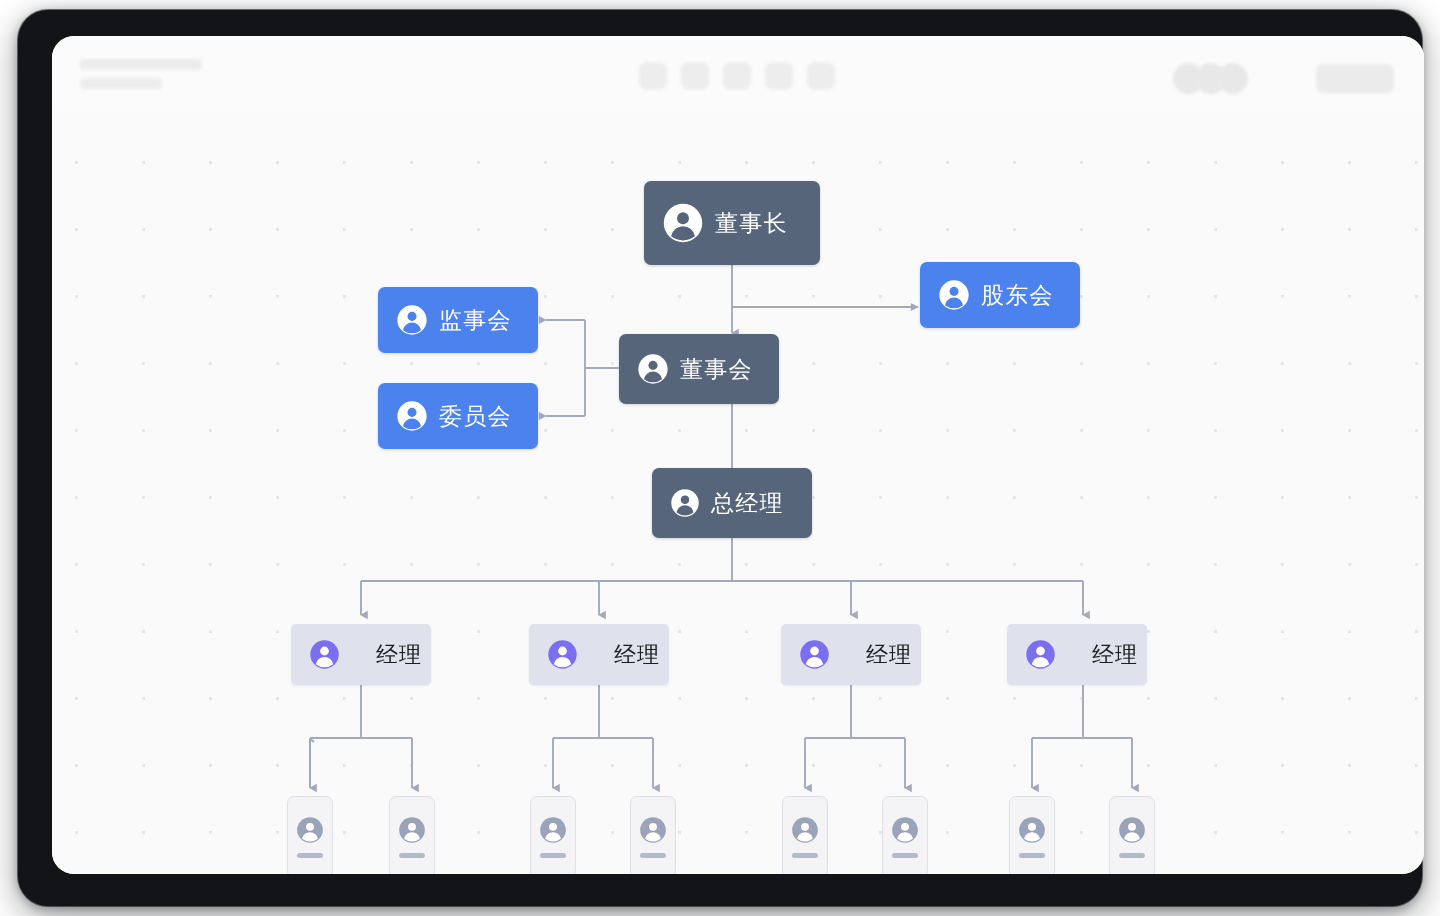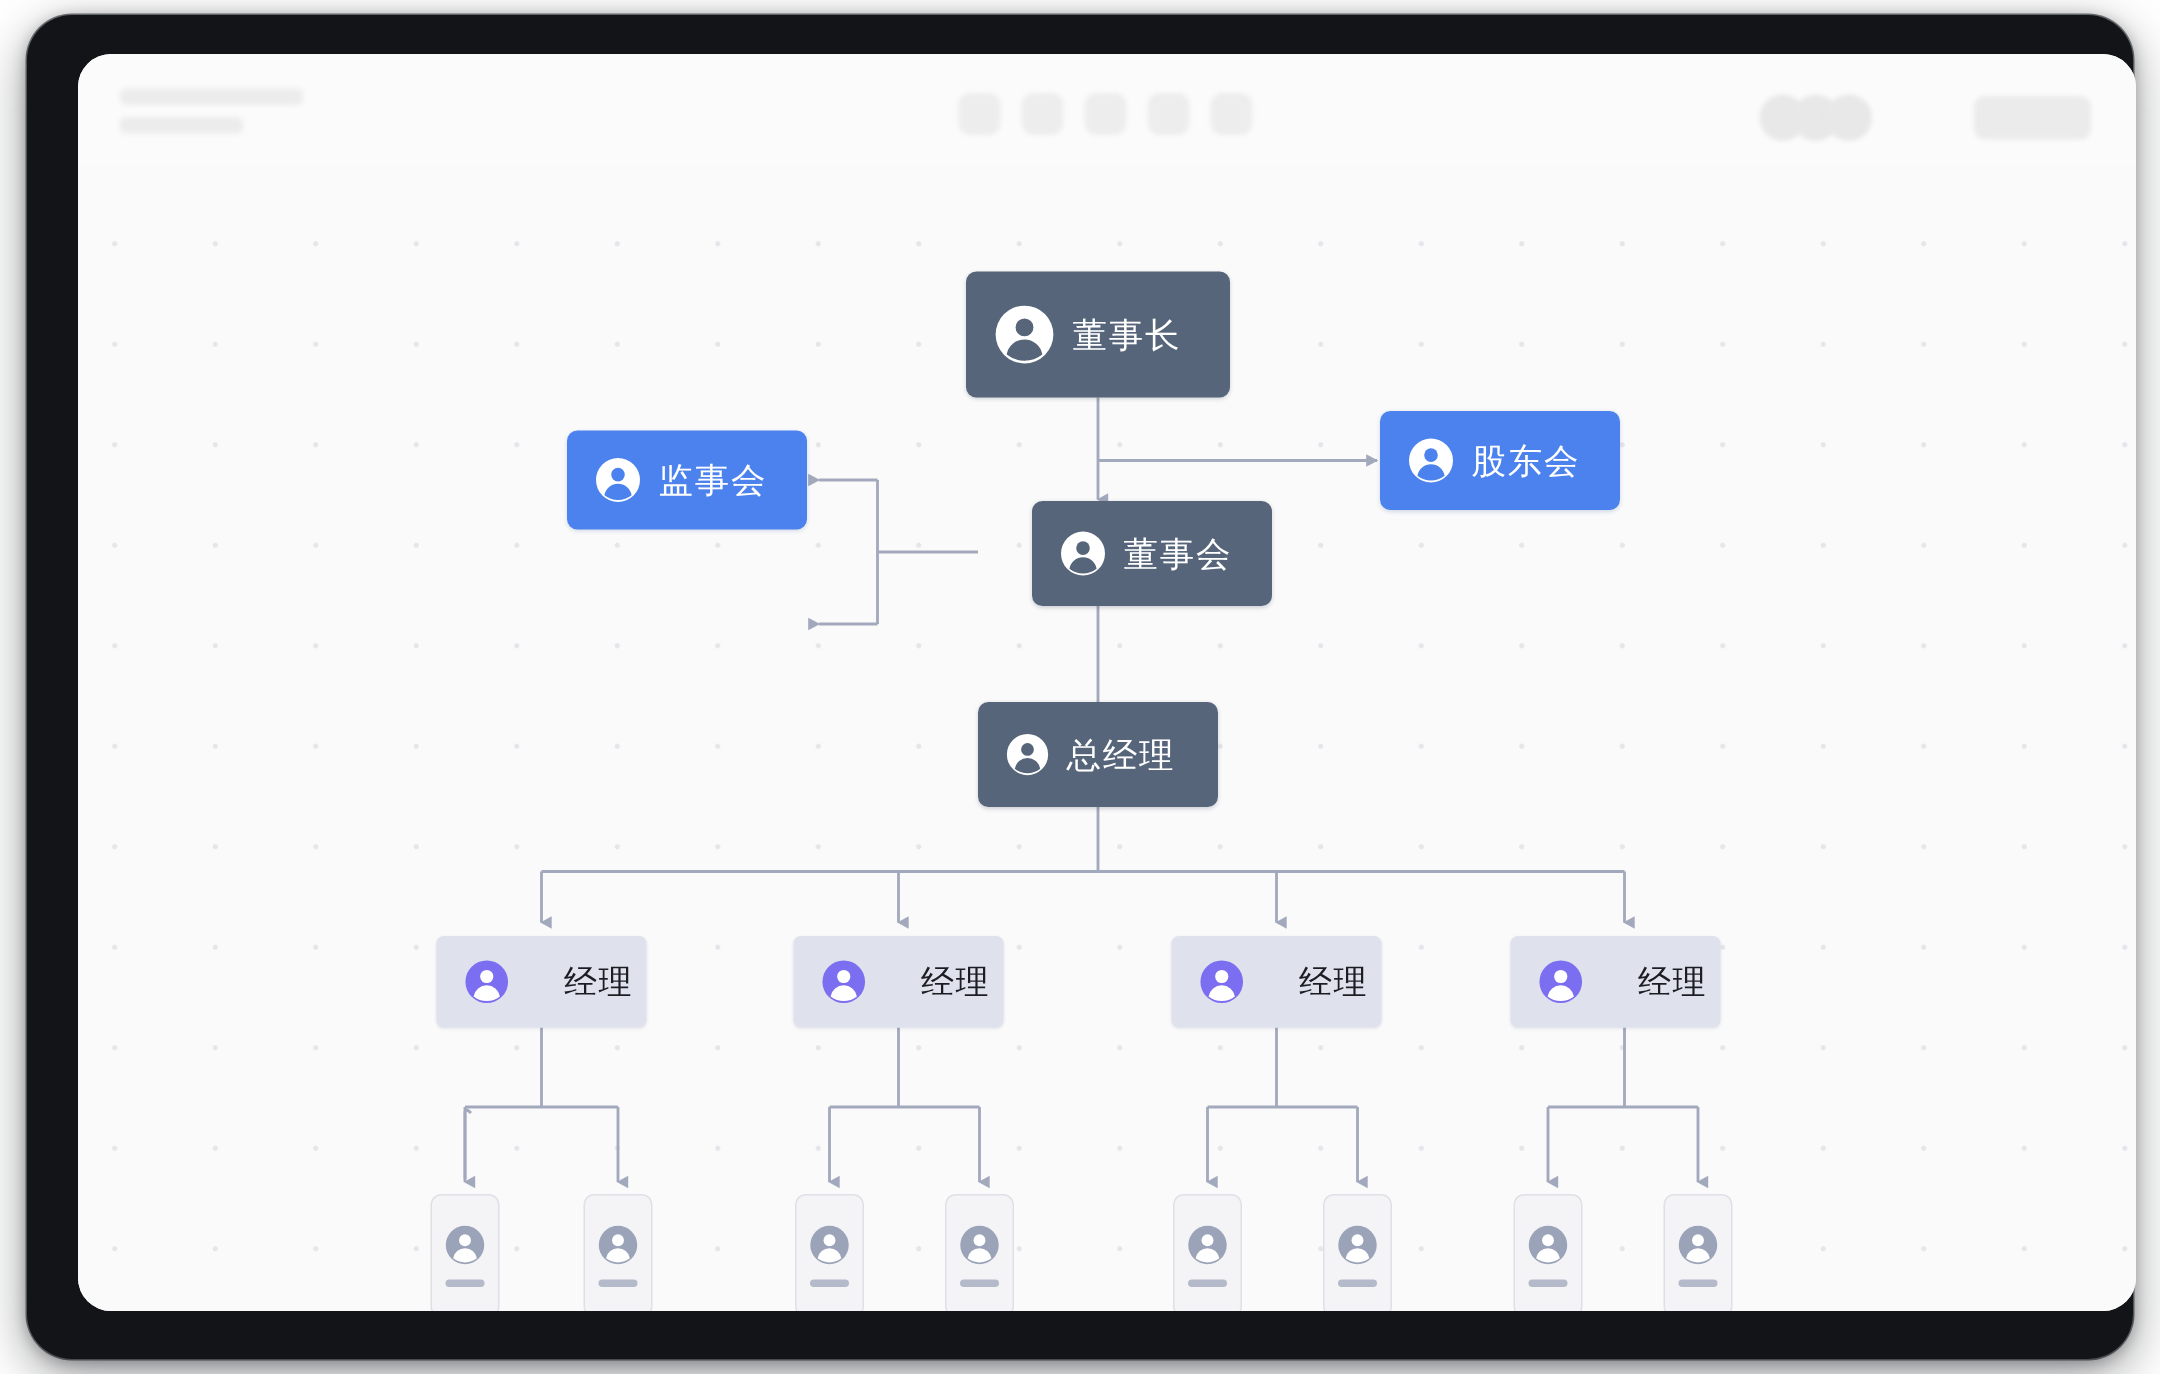--- a/index.html
+++ b/index.html
@@ -271,47 +271,55 @@
 
         <div class="node dark" style="left:592px; top:71px; width:176px; height:84px;">
           <svg class="avatar-ico" width="42" height="42" viewBox="0 0 24 24">
             <circle cx="12" cy="12" r="11" fill="#ffffff"></circle>
             <circle cx="12" cy="9.3" r="3.4" fill="#56657a"></circle>
             <path d="M5.2 19.6a6.9 6.9 0 0 1 13.6 0 11 11 0 0 1-13.6 0Z" fill="#56657a"></path>
           </svg>
           <span class="label">董事长</span>
         </div>
 
-        <div class="node blue" style="left:868px; top:164px; width:160px; height:66px;">
+        <div class="node blue" style="left:868px; top:152px; width:160px; height:66px;">
           <svg class="avatar-ico" width="32" height="32" viewBox="0 0 24 24">
             <circle cx="12" cy="12" r="11" fill="#ffffff"></circle>
             <circle cx="12" cy="9.3" r="3.4" fill="#4b82ed"></circle>
             <path d="M5.2 19.6a6.9 6.9 0 0 1 13.6 0 11 11 0 0 1-13.6 0Z" fill="#4b82ed"></path>
           </svg>
           <span class="label">股东会</span>
         </div>
 
-        <div class="node dark" style="left:636px; top:224px; width:160px; height:70px;">
+        <div class="node dark" style="left:567px; top:224px; width:160px; height:70px;">
           <svg class="avatar-ico" width="32" height="32" viewBox="0 0 24 24">
             <circle cx="12" cy="12" r="11" fill="#ffffff"></circle>
             <circle cx="12" cy="9.3" r="3.4" fill="#56657a"></circle>
             <path d="M5.2 19.6a6.9 6.9 0 0 1 13.6 0 11 11 0 0 1-13.6 0Z" fill="#56657a"></path>
           </svg>
           <span class="label">董事会</span>
         </div>
 
         <div class="node blue" style="left:326px; top:177px; width:160px; height:66px;align-items:center;">
           <svg class="avatar-ico" width="32" height="32" viewBox="0 0 24 24">
             <circle cx="12" cy="12" r="11" fill="#ffffff"></circle>
             <circle cx="12" cy="9.3" r="3.4" fill="#4b82ed"></circle>
             <path d="M5.2 19.6a6.9 6.9 0 0 1 13.6 0 11 11 0 0 1-13.6 0Z" fill="#4b82ed"></path>
           </svg>
           <span class="label">监事会</span>
         </div>
 
+        <div class="node blue" style="left:326px; top:273px; width:160px; height:66px;">
+          <svg class="avatar-ico" width="32" height="32" viewBox="0 0 24 24">
+            <circle cx="12" cy="12" r="11" fill="#ffffff"></circle>
+            <circle cx="12" cy="9.3" r="3.4" fill="#4b82ed"></circle>
+            <path d="M5.2 19.6a6.9 6.9 0 0 1 13.6 0 11 11 0 0 1-13.6 0Z" fill="#4b82ed"></path>
+          </svg>
+          <span class="label">委员会</span>
+        </div>
 
         <div class="node dark" style="left:600px; top:358px; width:160px; height:70px;">
           <svg class="avatar-ico" width="30" height="30" viewBox="0 0 24 24">
             <circle cx="12" cy="12" r="11" fill="#ffffff"></circle>
             <circle cx="12" cy="9.3" r="3.4" fill="#56657a"></circle>
             <path d="M5.2 19.6a6.9 6.9 0 0 1 13.6 0 11 11 0 0 1-13.6 0Z" fill="#56657a"></path>
           </svg>
           <span class="label">总经理</span>
         </div>
 

